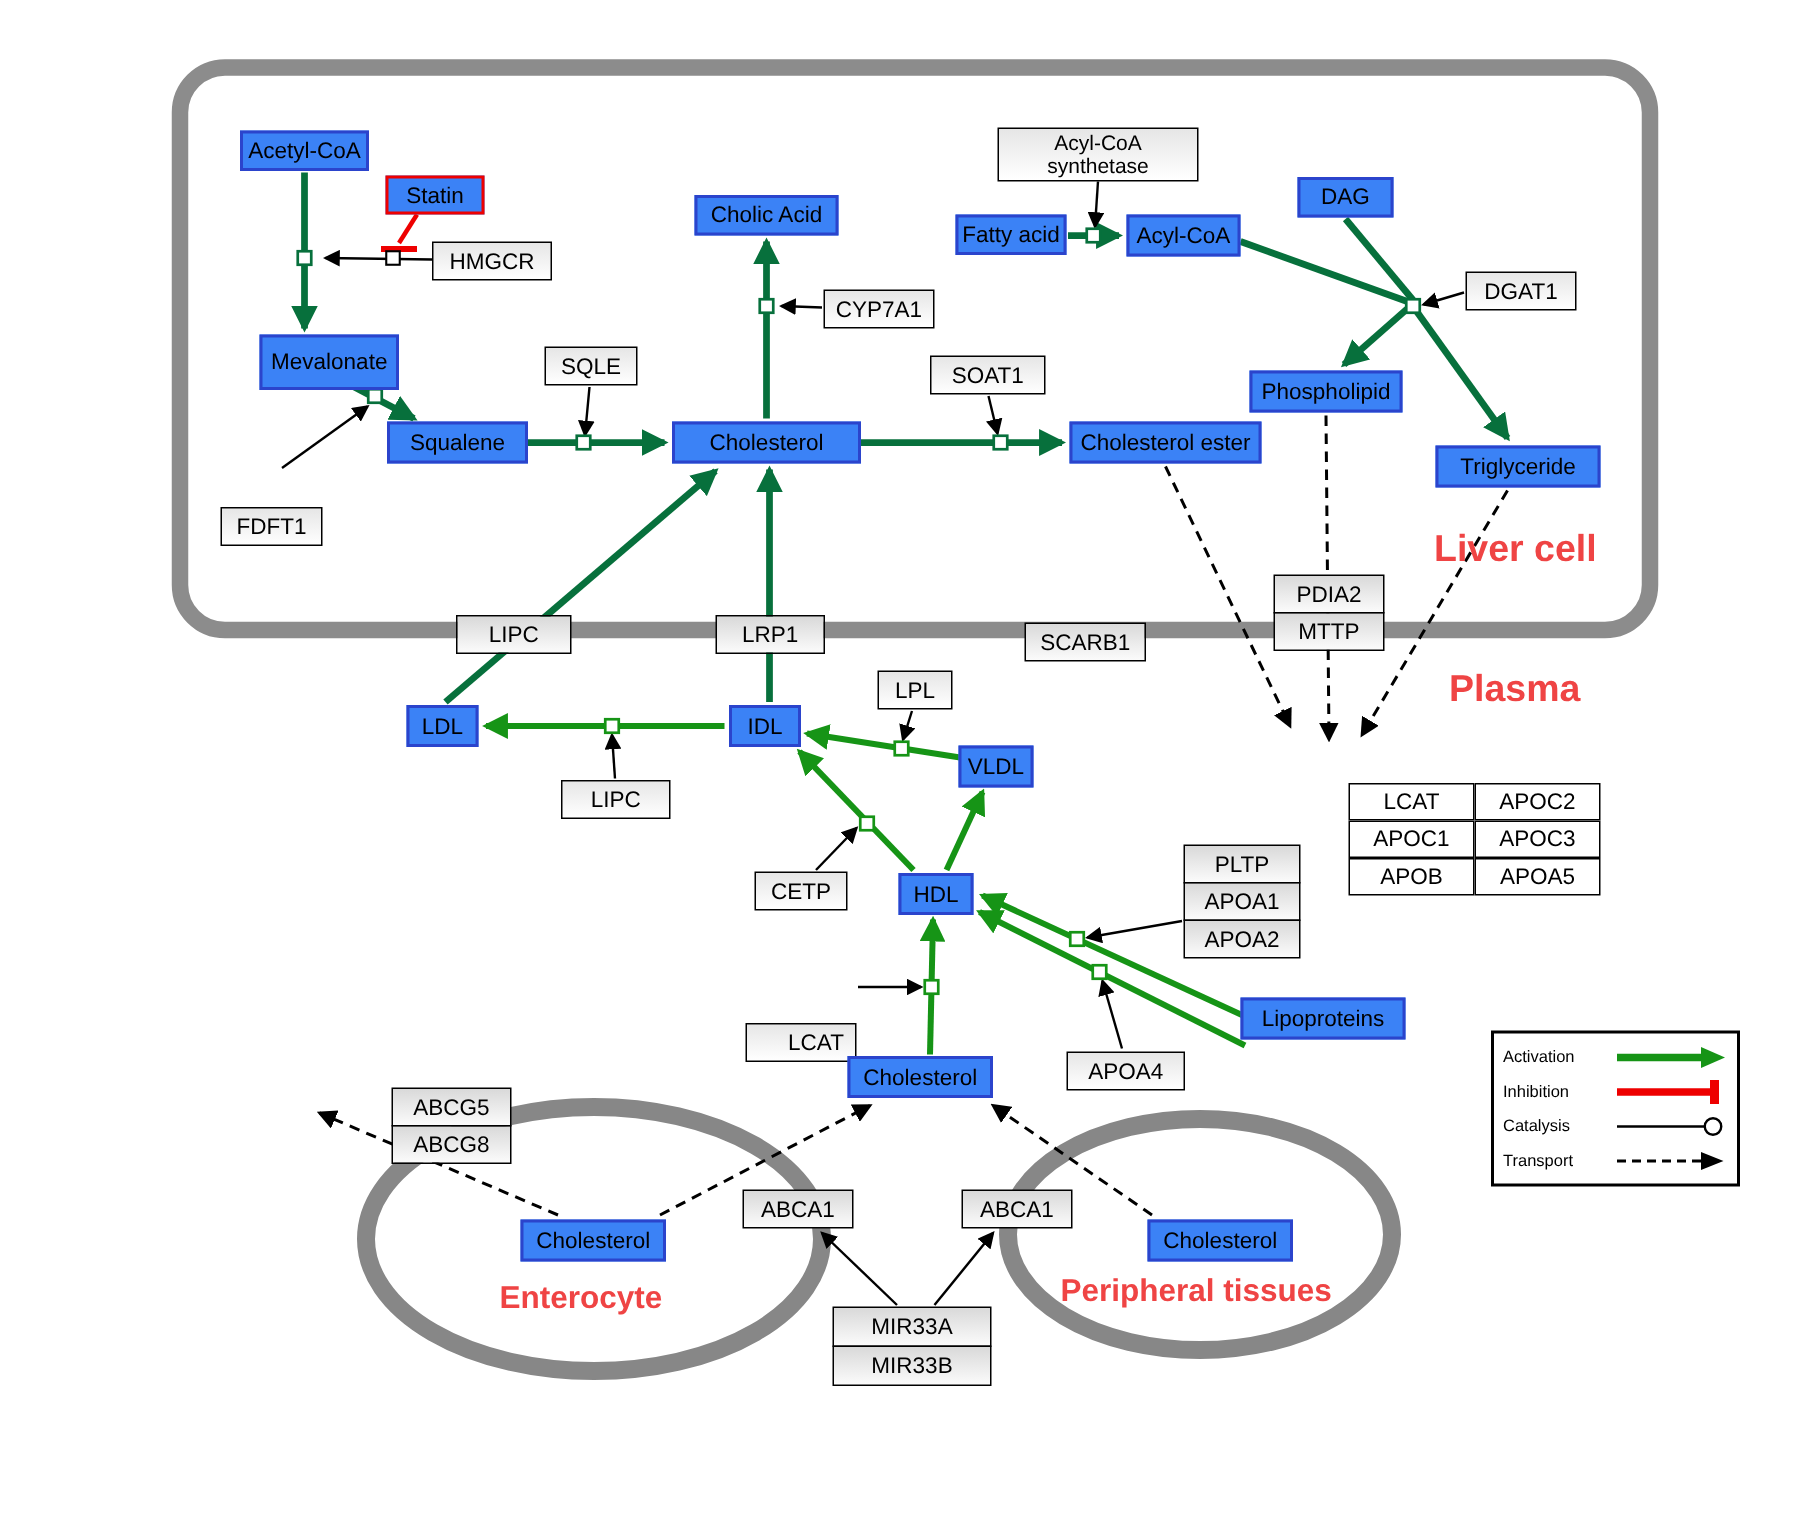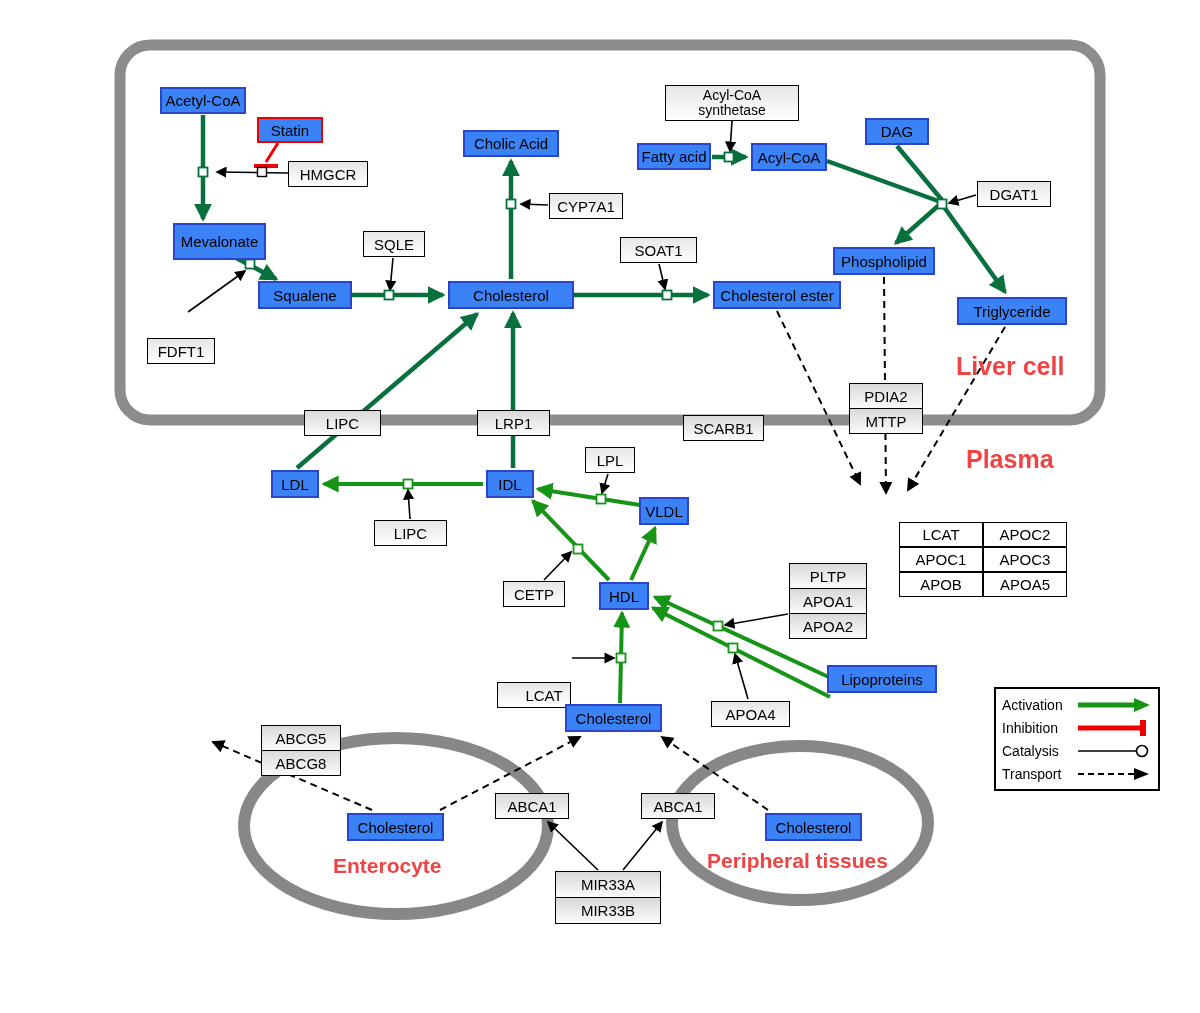--- a/index.html
+++ b/index.html
@@ -27,21 +27,21 @@
   .apo-cell{
     box-sizing:border-box;width:84px;height:25px;border:1.3px solid #000;background:#ffffff;
     display:flex;align-items:center;justify-content:center;font-size:15px;color:#000;
   }
   .legend{
     position:absolute;left:994px;top:687px;width:166px;height:104px;box-sizing:border-box;
     border:2px solid #000;background:#ffffff;z-index:6;display:flex;flex-direction:column;
     justify-content:space-around;padding:4px 6px;
   }
   .legend-row{display:flex;align-items:center;justify-content:space-between;height:20px;}
-  .legend-row span{font-size:14px;color:#000;}
+  .legend-row span{font-size:11px;color:#000;}
 </style>
 </head>
 <body>
 
 <div id="canvas">
 
   <svg id="edges" viewBox="0 0 1200 1013">
     <defs>
       <marker id="agd" viewBox="0 0 10 10" refX="8.5" refY="5" markerWidth="4" markerHeight="4" orient="auto">
         <path d="M0,0 L10,5 L0,10 z" fill="#07703c"></path>

